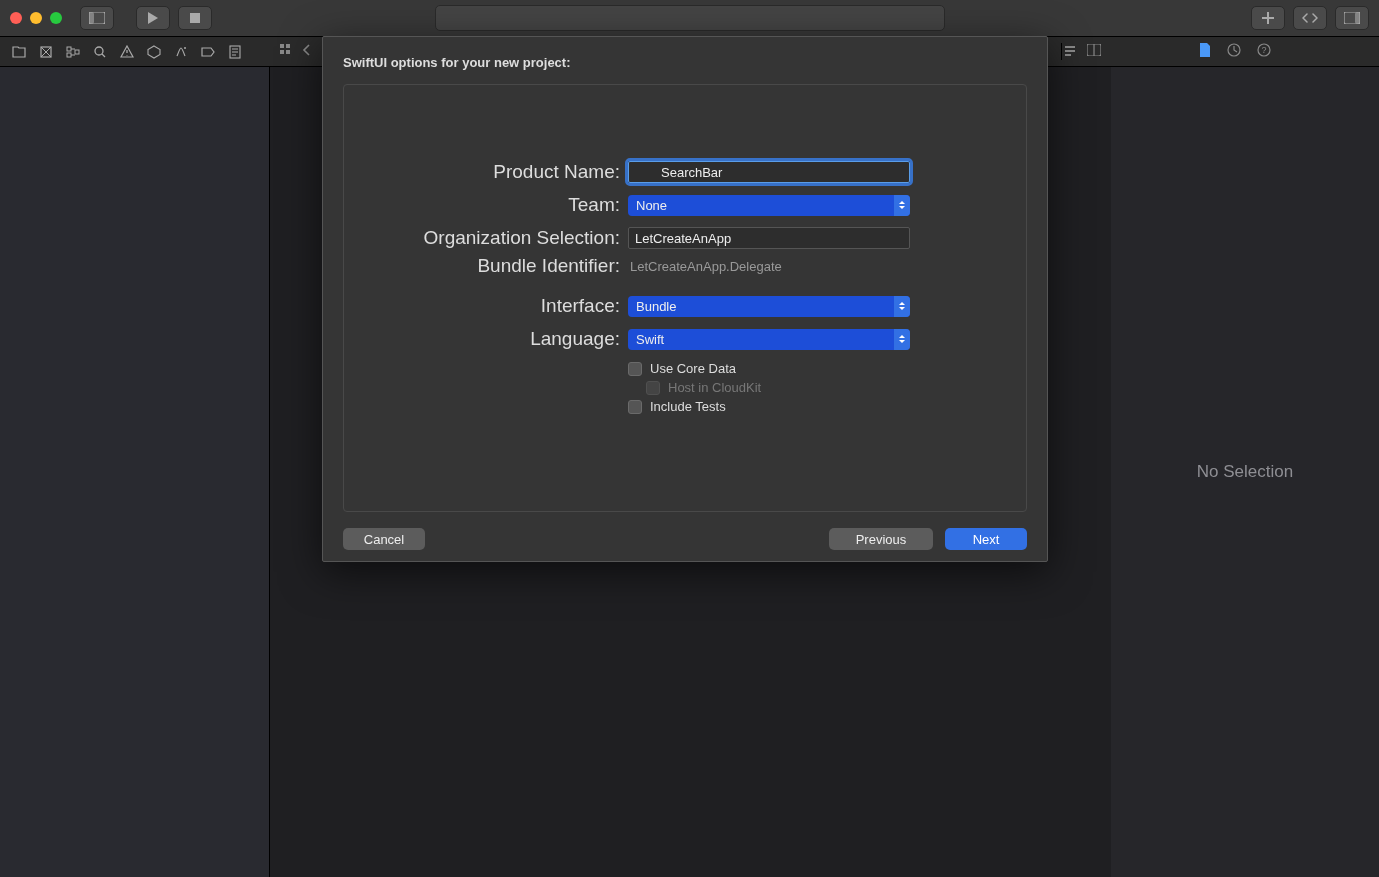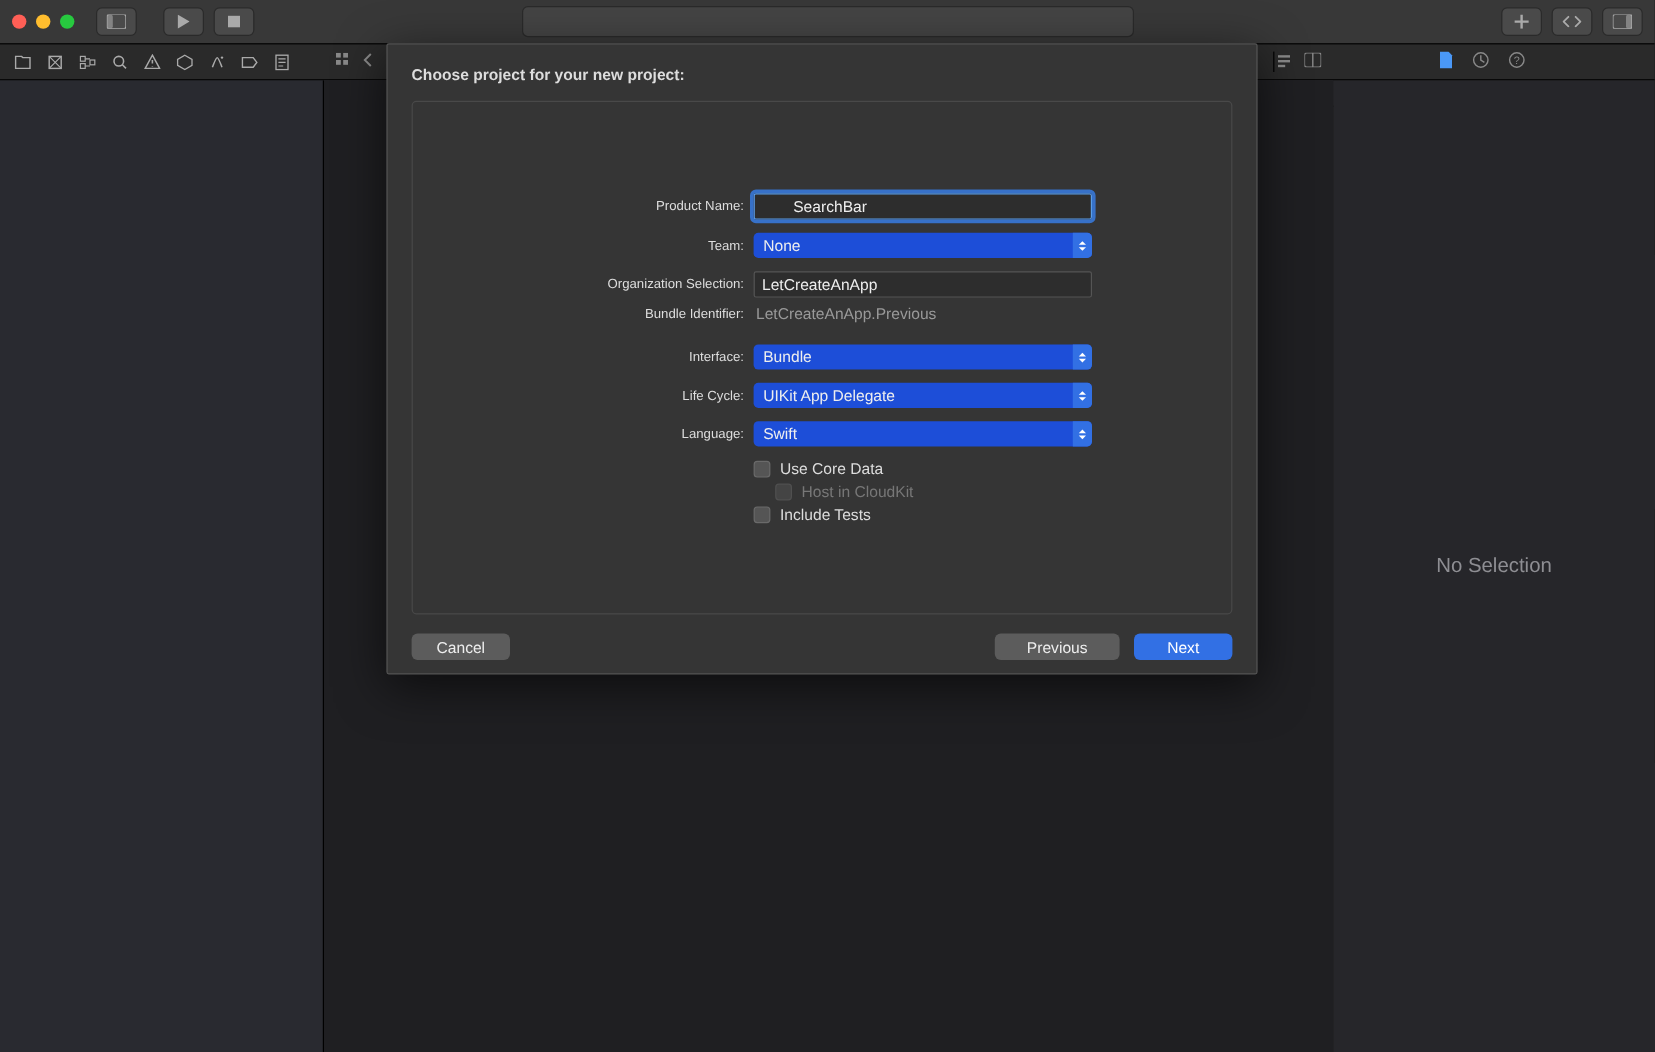--- a/index.html
+++ b/index.html
@@ -35,21 +35,21 @@
   .no-sel-bar { height: 22px; background: #2f2f33; border-bottom: 1px solid #000; color: #aaa; font-size: 11px; display: flex; align-items: center; padding-left: 8px; width: 100%; position: absolute; top: 67px; left: 270px; right: 0; }
   .editor { flex: 1; background: #1f1f22; position: relative; }
   .inspector { width: 268px; background: #26262a; display: flex; align-items: center; justify-content: center; color: #8e8e93; font-size: 17px; }
 
   
   .modal-backdrop { position: absolute; left: 322px; top: 36px; width: 726px; height: 526px; background: #353535; border: 1px solid #555; border-radius: 2px; box-shadow: 0 10px 40px rgba(0,0,0,0.6); z-index: 100; }
   .modal-title { color: #ddd; font-size: 13px; padding: 18px 0 14px 20px; font-weight: 600; }
   .modal-body { margin: 0 20px; height: 428px; background: #353535; border: 1px solid #494949; border-radius: 4px; padding: 76px 40px 20px 40px; }
   .form-row { display: flex; align-items: center; margin-bottom: 11px; }
   .form-row.tight { margin-bottom: 6px; }
-  .form-label { width: 244px; text-align: right; color: #ddd; font-size: 11px; padding-right: 8px; }
+  .form-label { width: 244px; text-align: right; color: #ddd; font-size: 19px; padding-right: 8px; }
   .form-control { width: 282px; }
   .text-input { width: 100%; height: 22px; background: #2d2d2d; border: 1px solid #555; color: #eee; padding: 0 6px; font-size: 13px; border-radius: 2px; }
   .text-input.focused { outline: 3px solid #3771c8; outline-offset: 0; border: 1px solid #5a9de8; padding-left: 32px; }
   .select { width: 100%; height: 21px; background: #1d4ed8; border-radius: 4px; display: flex; align-items: center; color: #eee; font-size: 13px; position: relative; padding-left: 8px; }
   .select .arrows { position: absolute; right: 0; top: 0; width: 16px; height: 100%; background: #3270e4; border-radius: 0 4px 4px 0; display: flex; flex-direction: column; align-items: center; justify-content: center; }
   .select .arrows::before { content:''; border-left:3px solid transparent; border-right:3px solid transparent; border-bottom:3px solid #fff; margin-bottom:2px; }
   .select .arrows::after { content:''; border-left:3px solid transparent; border-right:3px solid transparent; border-top:3px solid #fff; }
   .static-value { color: #999; font-size: 13px; padding-left: 2px; }
   .checkbox-row { display: flex; align-items: center; gap: 8px; margin-bottom: 4px; }
   .checkbox { width: 14px; height: 14px; background: #555; border-radius: 3px; border: 1px solid #6a6a6a; }
@@ -212,21 +212,21 @@
 
 <div class="main">
   <div class="sidebar-left"></div>
   <div class="editor"></div>
   <div class="inspector">
     <span>No Selection</span>
   </div>
 </div>
 
 <div class="modal-backdrop">
-  <div class="modal-title">Choose project for your new project:</div>
+  <div class="modal-title">SwiftUI options for your new project:</div>
   <div class="modal-body">
 
     <div class="form-row">
       <div class="form-label">Product Name:</div>
       <div class="form-control">
         <input class="text-input focused" value="SearchBar" style="">
       </div>
     </div>
 
     <div class="form-row">
@@ -242,43 +242,34 @@
     <div class="form-row tight">
       <div class="form-label">Organization Selection:</div>
       <div class="form-control">
         <input class="text-input" value="LetCreateAnApp" style="">
       </div>
     </div>
 
     <div class="form-row" style="margin-bottom:18px;">
       <div class="form-label">Bundle Identifier:</div>
       <div class="form-control">
-        <div class="static-value">LetCreateAnApp.Previous</div>
+        <div class="static-value">LetCreateAnApp.Delegate</div>
       </div>
     </div>
 
     <div class="form-row">
       <div class="form-label">Interface:</div>
       <div class="form-control">
         <div class="select">
           <span>Bundle</span>
           <div class="arrows"></div>
         </div>
       </div>
     </div>
 
-    <div class="form-row">
-      <div class="form-label">Life Cycle:</div>
-      <div class="form-control">
-        <div class="select">
-          <span>UIKit App Delegate</span>
-          <div class="arrows"></div>
-        </div>
-      </div>
-    </div>
 
     <div class="form-row">
       <div class="form-label">Language:</div>
       <div class="form-control">
         <div class="select">
           <span>Swift</span>
           <div class="arrows"></div>
         </div>
       </div>
     </div>

